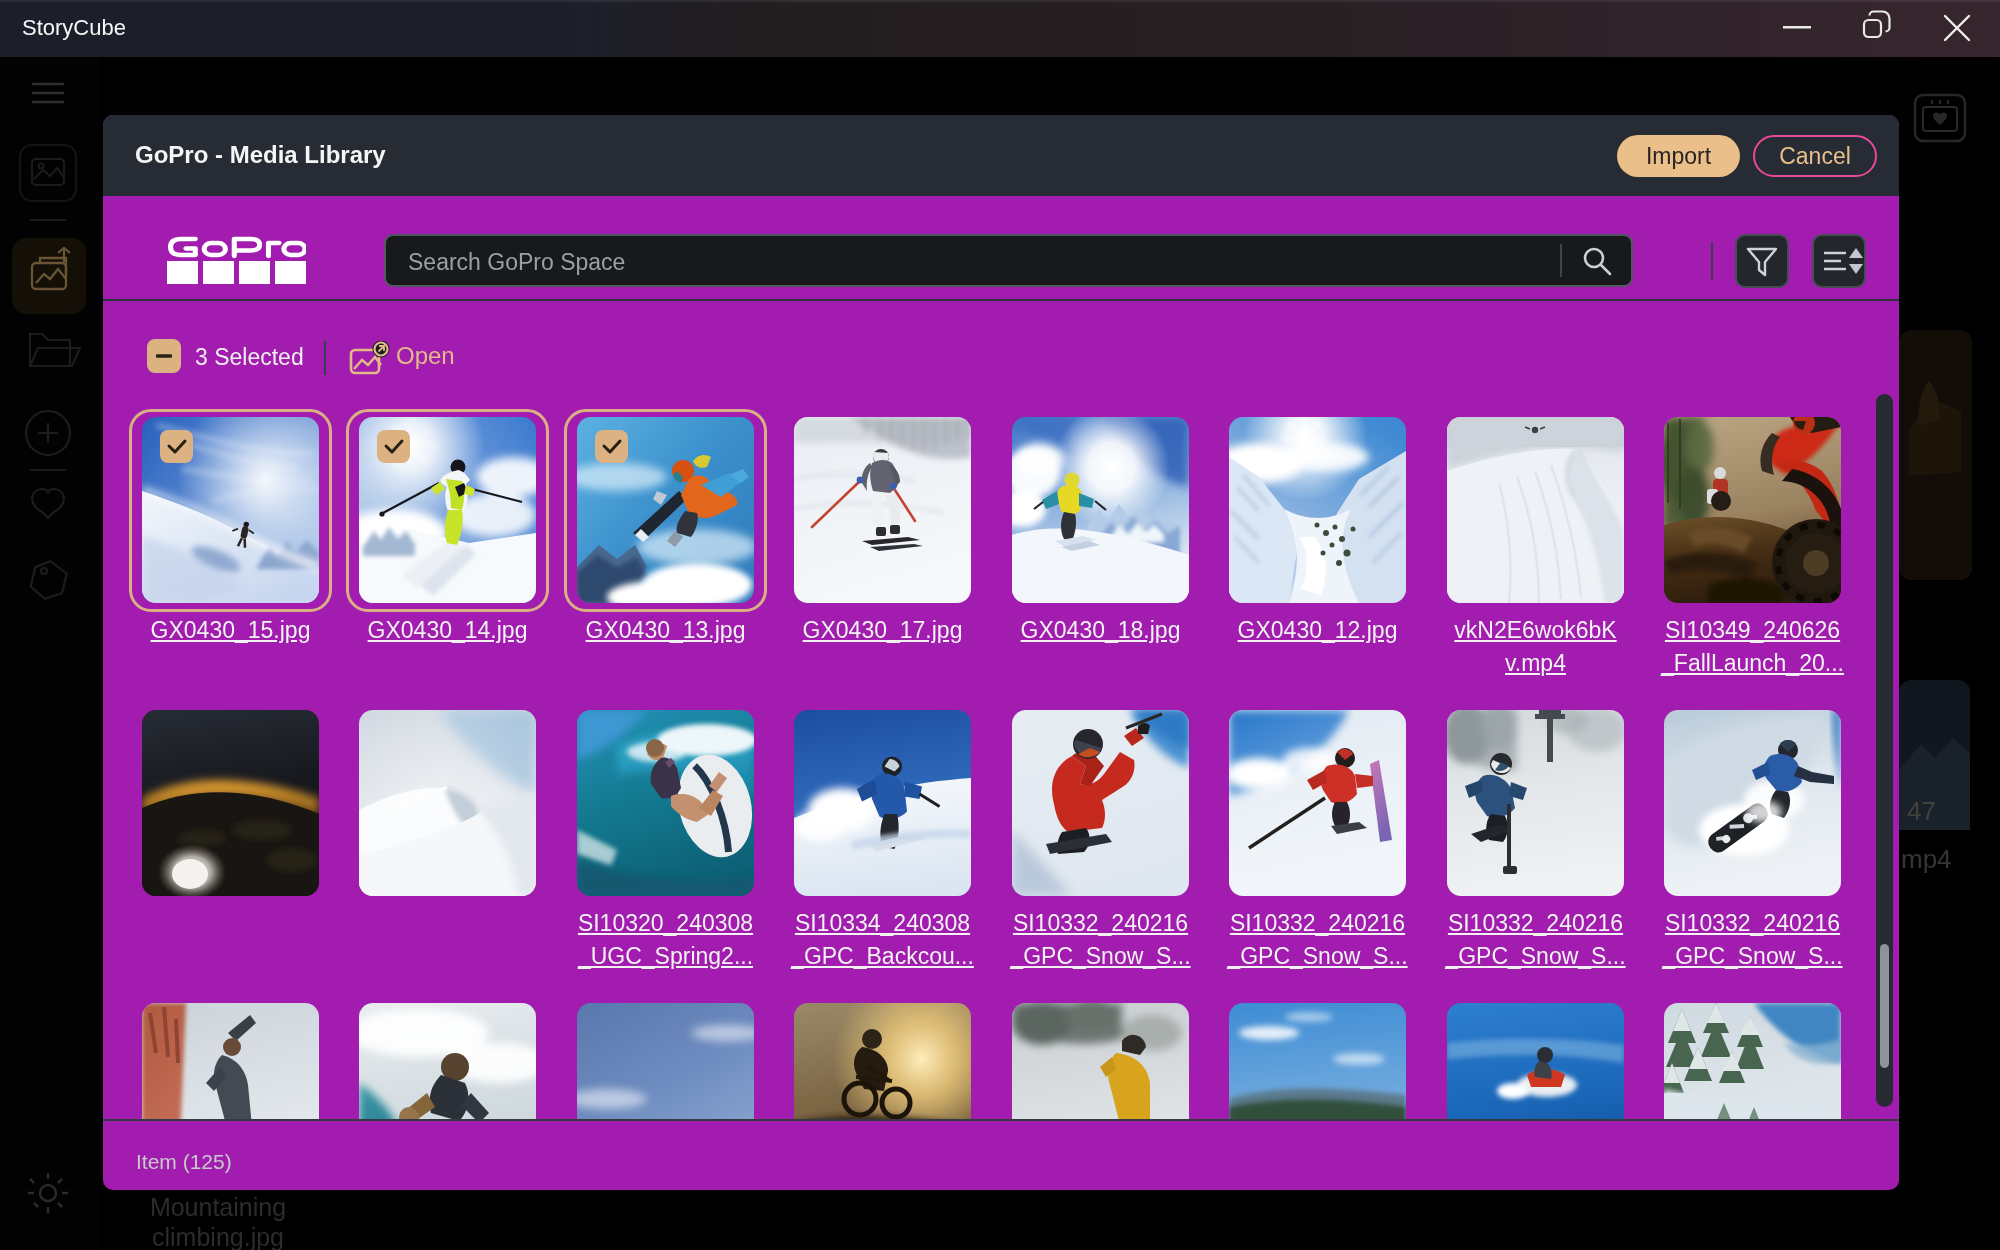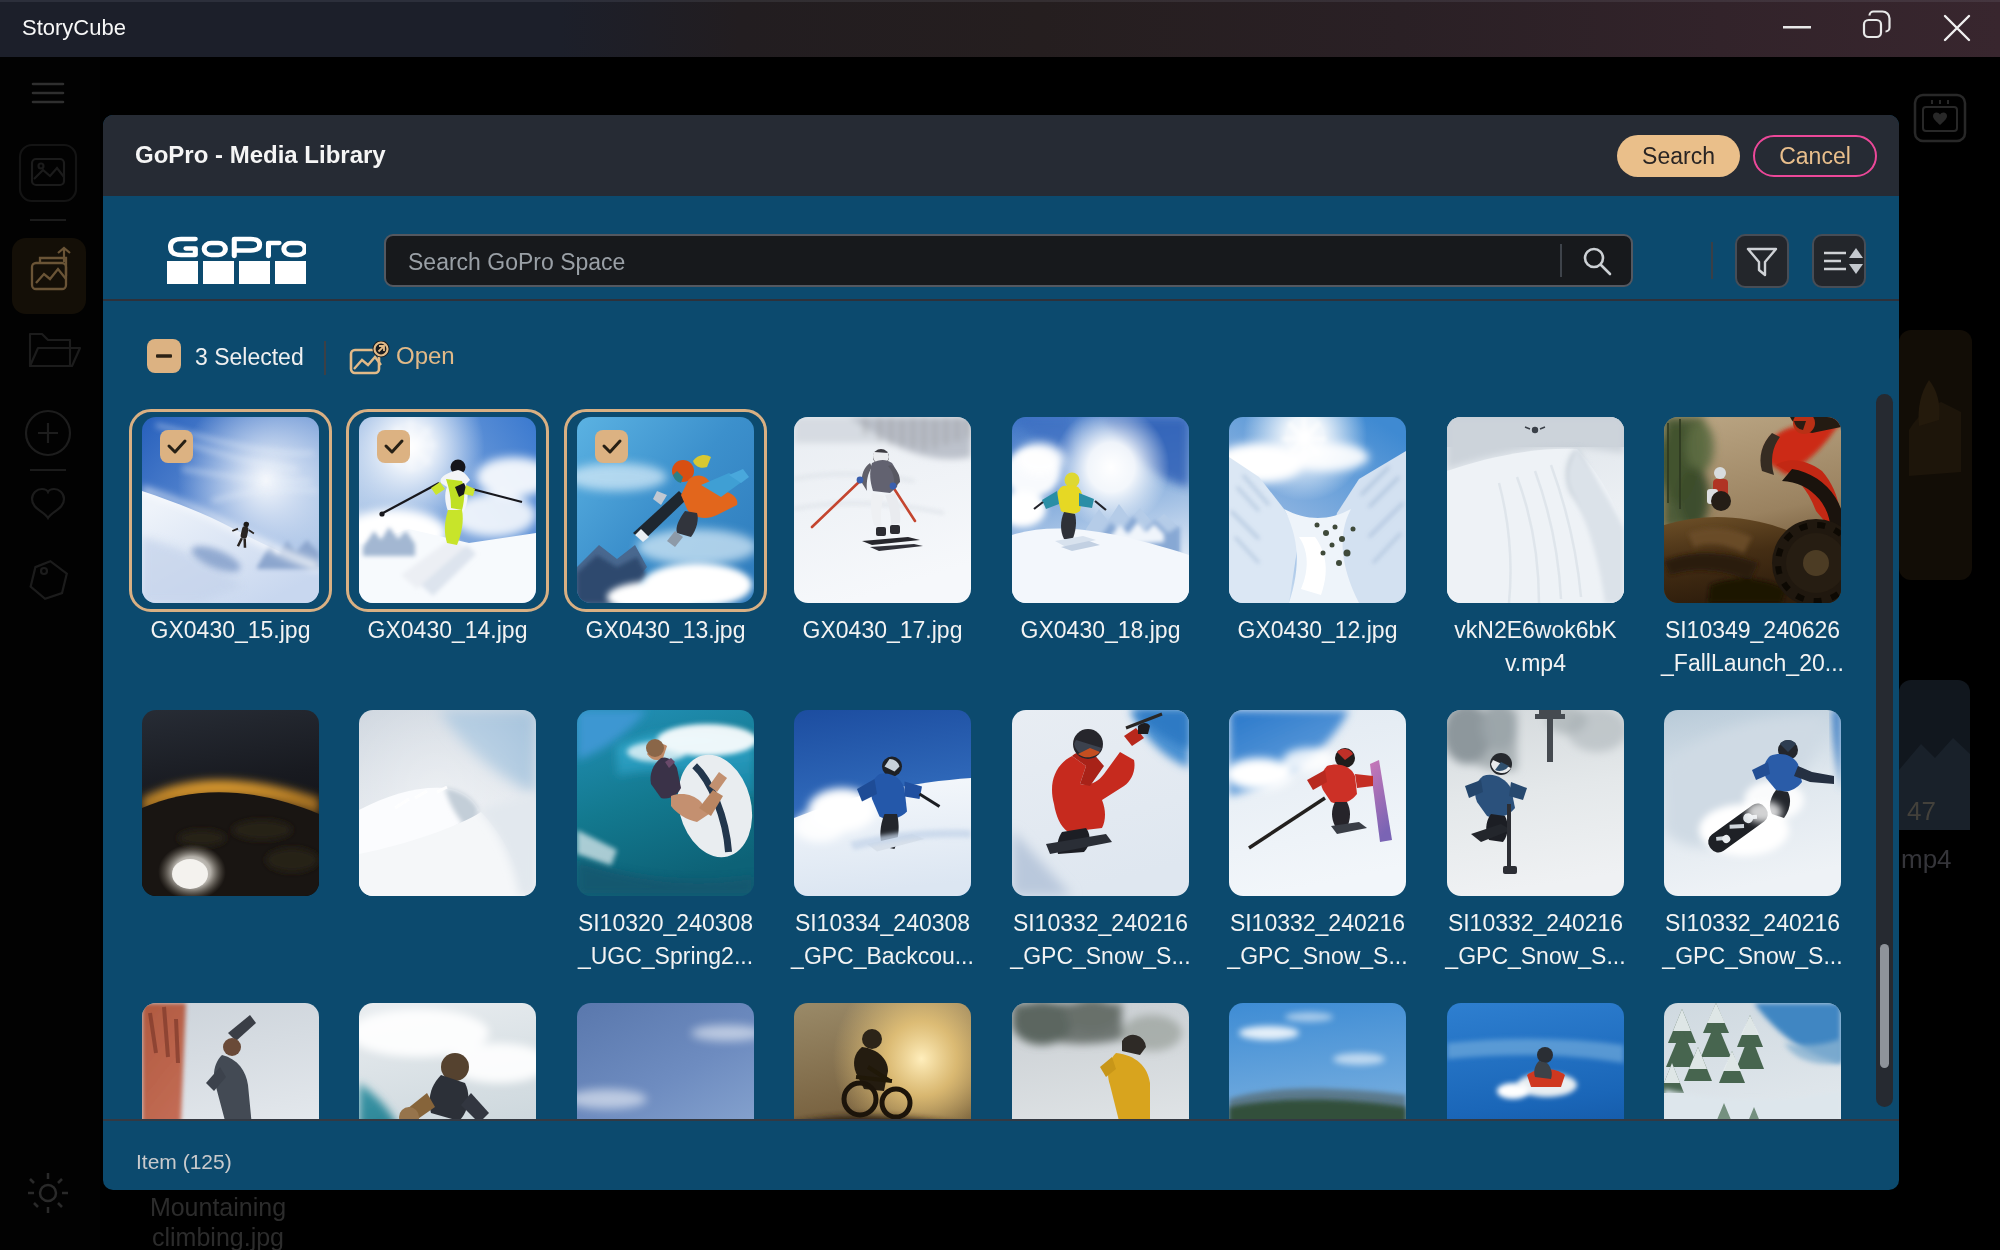--- a/index.html
+++ b/index.html
@@ -6,38 +6,38 @@
 html,body { width:2000px; height:1250px; background:#000; overflow:hidden;
   font-family:"Liberation Sans", sans-serif; }
 .abs { position:absolute; }
 #titlebar { position:absolute; left:0; top:0; width:2000px; height:57px;
   background:linear-gradient(90deg,#1c1f2a 0%,#1c1f2a 28%,#221d20 37%,#251e1f 52%,#2a2025 70%,#32232a 86%,#38262e 100%); }
 #titlebar::after { content:''; position:absolute; top:0; left:0; width:2000px; height:2px; background:rgba(190,200,220,0.10); }
 #titlebar .appname { position:absolute; left:22px; top:15px; font-size:22px; color:#f7f7f7; }
 .winbtn { position:absolute; top:0; height:57px; }
 #sidebar { position:absolute; left:0; top:57px; width:100px; height:1193px; background:#020202; }
 #modal { position:absolute; left:103px; top:115px; width:1796px; height:1075px;
-  background:#0c4a6e; border-radius:10px; overflow:hidden; }
+  background:#a21caf; border-radius:10px; overflow:hidden; }
 #mhead { position:absolute; left:0; top:0; width:1796px; height:81px; background:#262b34; }
 #mhead .mtitle { position:absolute; left:32px; top:26px; font-size:24px; font-weight:bold; color:#f5f5f5; }
 #btn-import { position:absolute; left:1514px; top:20px; width:123px; height:42px; border-radius:21px;
   background:#eabf8a; color:#292423; font-size:23px; text-align:center; line-height:42px; }
 #btn-cancel { position:absolute; left:1650px; top:20px; width:124px; height:42px; border-radius:21px;
   border:2px solid #ec4899; color:#e9bf8c; font-size:23px; text-align:center; line-height:38px; }
 #searchbox { position:absolute; left:281px; top:119px; width:1249px; height:53px;
   border:2px solid #545860; border-radius:9px; background:#17191c; }
 #searchbox .ph { position:absolute; left:22px; top:13px; font-size:23px; color:#9aa0a6; }
 .toolbtn { position:absolute; top:119px; width:54px; height:54px; border:2px solid #474d56;
   border-radius:10px; background:#23262b; }
 .selrow-txt { font-size:23px; color:#f0f0f0; }
 #grid { position:absolute; left:0; top:0; width:1773px; height:1004px; overflow:hidden; }
 .thumb { position:absolute; border-radius:14px; overflow:hidden; width:177px; height:186px; }
 .selborder { position:absolute; border:3px solid #d9b083; border-radius:22px; }
 .cb { position:absolute; width:33px; height:33px; border-radius:8px; background:#dcb282; }
-.fname { position:absolute; width:217px; text-align:center; font-size:23px; line-height:33px; color:#f3f3f3; }
+.fname { position:absolute; width:217px; text-align:center; font-size:23px; line-height:33px; color:#f3f3f3;text-decoration:underline; }
 #footline { position:absolute; left:0px; top:1004px; width:1796px; height:2px; background:#343942; }
 #itemcount { position:absolute; left:33px; top:1023px; font-size:21px; color:#c9cacc;margin-top:12px; }
 #sbtrack { position:absolute; left:1773px; top:279px; width:17px; height:713px; border-radius:9px; background:#262a31; }
 #sbthumb { position:absolute; left:1777px; top:829px; width:9px; height:124px; border-radius:5px; background:#8e939a; }
 .bgdim { color:#2c2c2c; }
 </style>
 </head>
 <body>
 <div id="titlebar">
   <span class="appname">StoryCube</span>
@@ -103,21 +103,21 @@
   <rect x="0" y="590" width="71" height="150" rx="12" fill="#11171e"></rect>
   <path d="M0 680 l22 -26 14 14 18 -20 17 16 v76 h-71 z" fill="#19212a"></path>
   <text x="8" y="730" font-size="26" fill="#43413b">47</text>
   <text x="2" y="778" font-size="26" fill="#35353a">mp4</text>
 </svg>
 <div class="abs bgdim" style="left:103px;top:1192px;width:230px;text-align:center;font-size:25px;line-height:30px">Mountaining<br>climbing.jpg</div>
 
 <div id="modal">
   <div id="mhead">
     <span class="mtitle">GoPro - Media Library</span>
-    <div id="btn-import">Search</div>
+    <div id="btn-import">Import</div>
     <div id="btn-cancel">Cancel</div>
   </div>
 
   <svg class="abs" style="left:64px;top:121px" width="139" height="48" viewBox="0 0 139 48">
     <g fill="#fff">
       <rect x="0" y="25" width="31" height="23"></rect>
       <rect x="36" y="25" width="31" height="23"></rect>
       <rect x="72" y="25" width="31" height="23"></rect>
       <rect x="108" y="25" width="31" height="23"></rect>
     </g>

